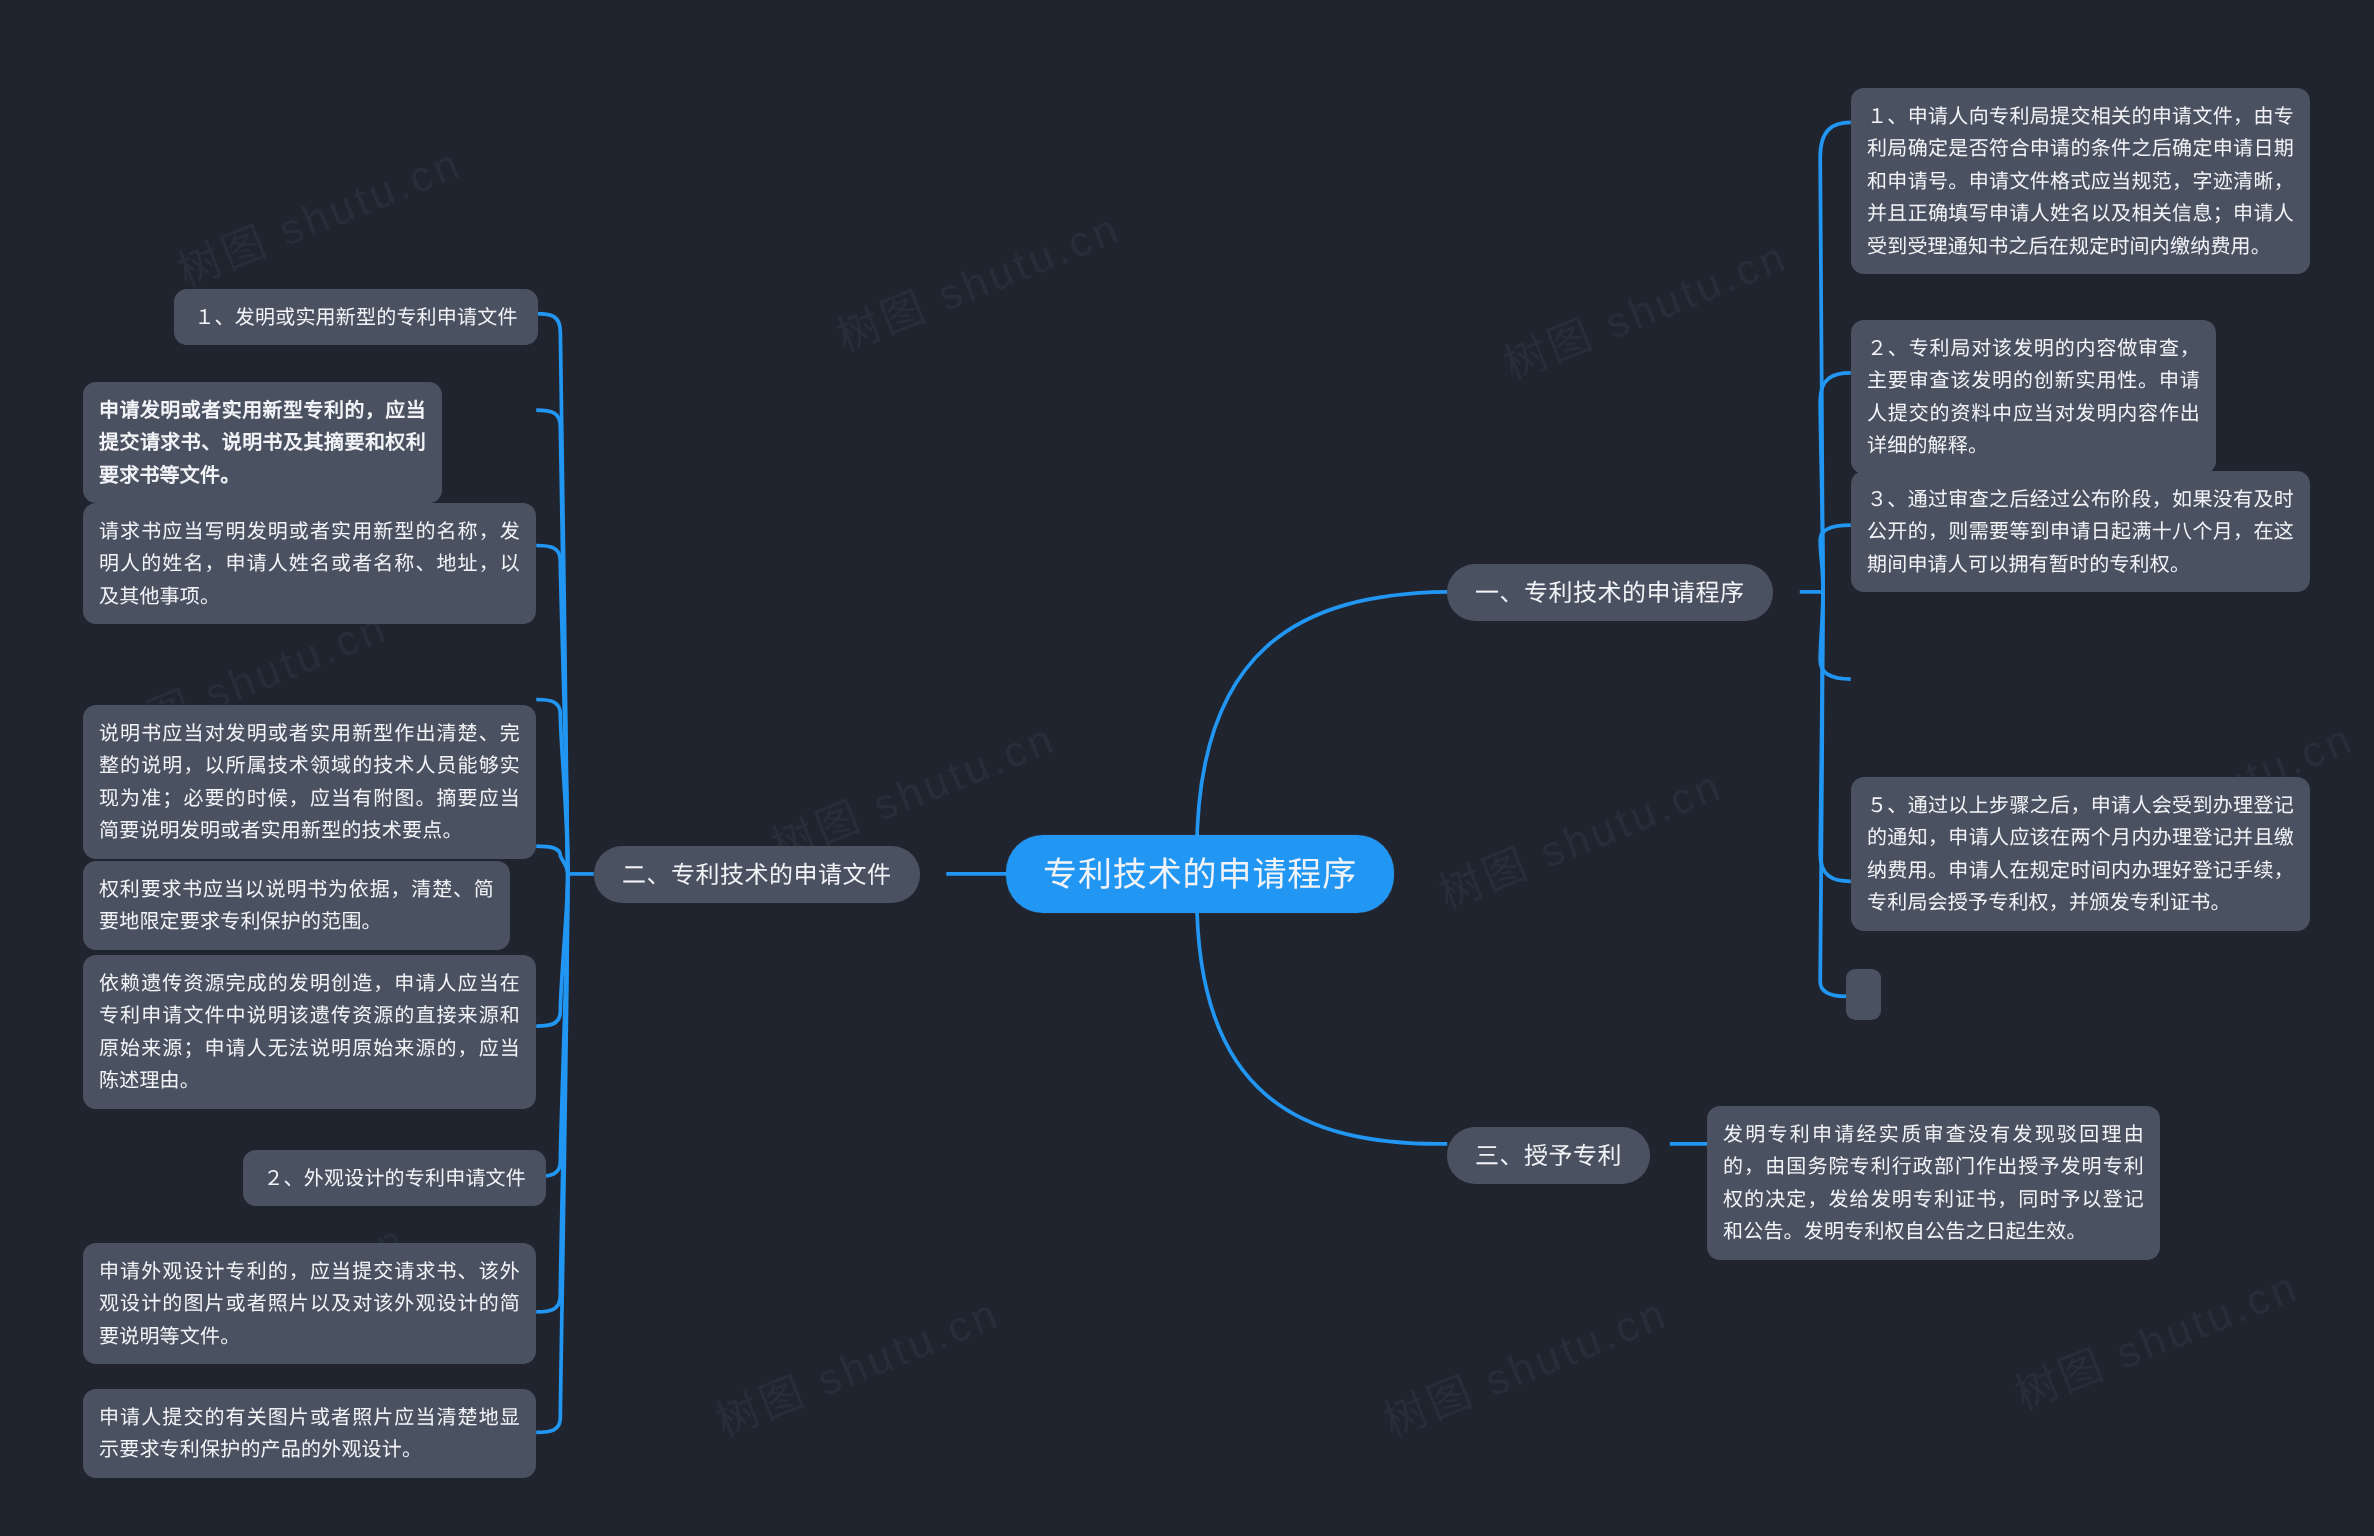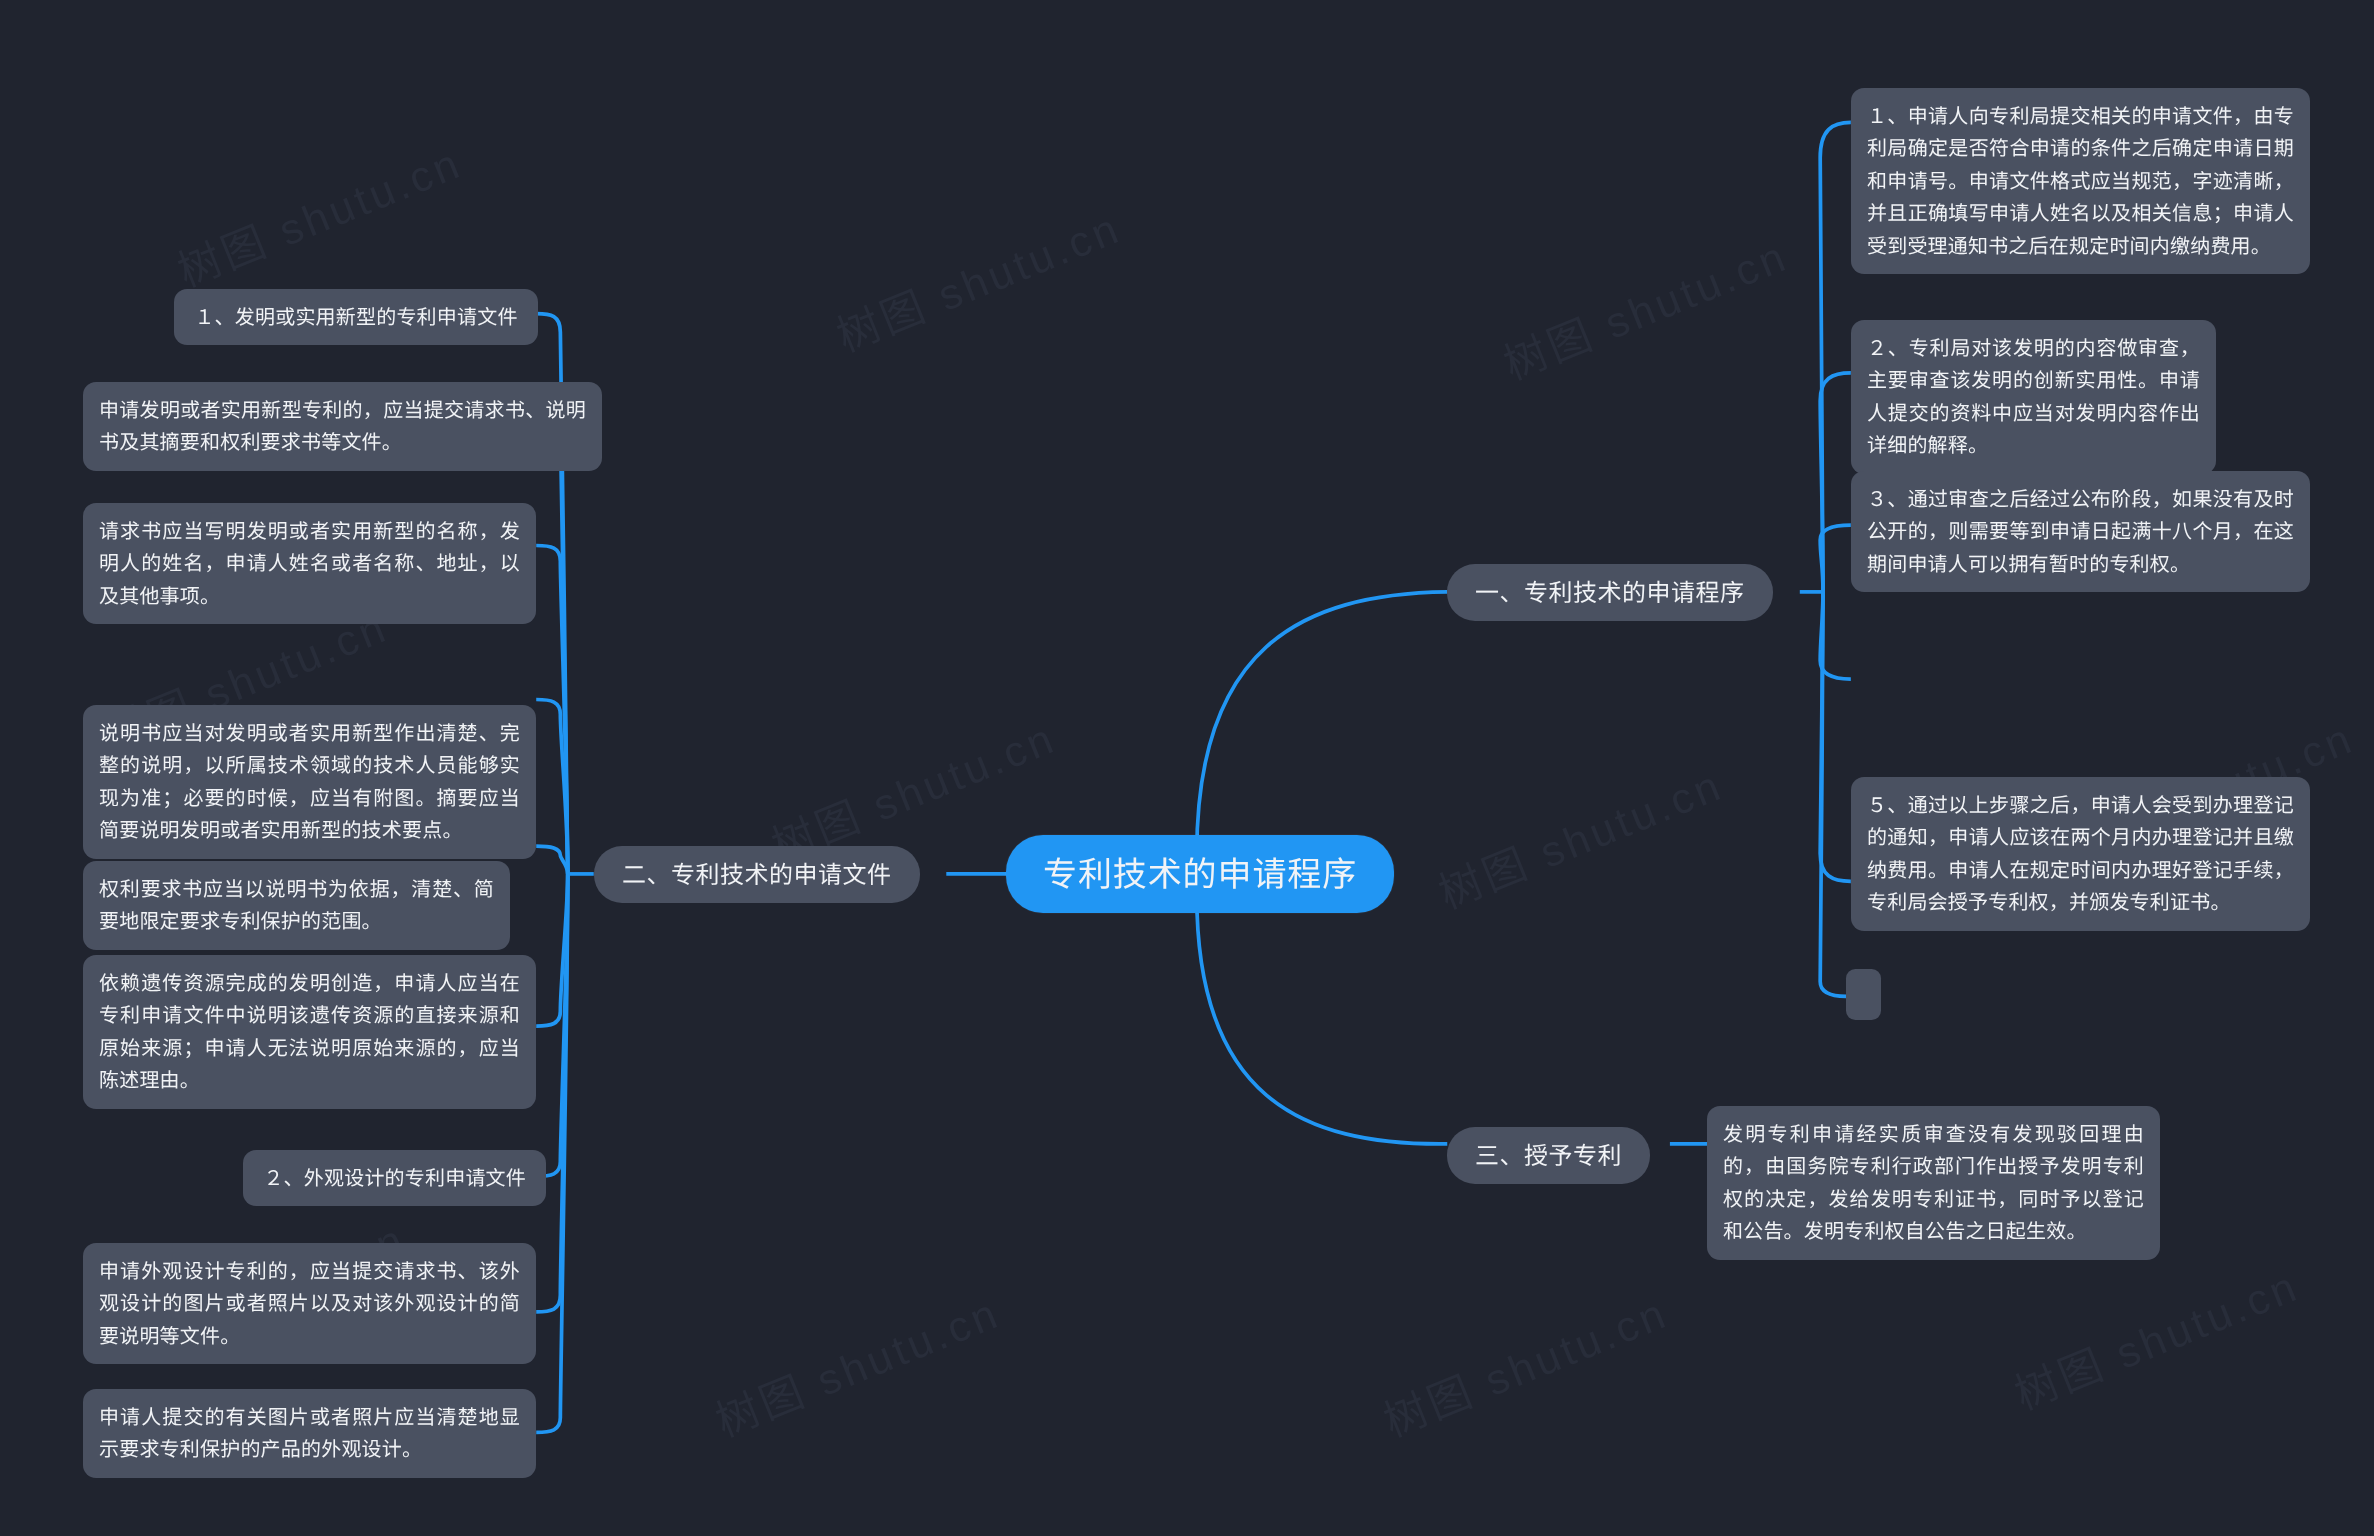--- a/index.html
+++ b/index.html
@@ -176,21 +176,21 @@
   </div>
 
   <div class="node branch-node" style="left:594px; top:846px;">
     <span>二、专利技术的申请文件</span>
   </div>
 
   <div class="node leaf-node leaf-title" style="left:174px; top:289px;">
     <span>１、发明或实用新型的专利申请文件</span>
   </div>
 
-  <div class="node leaf-node" style="left:83px; top:382px; width:519px;">
+  <div class="node leaf-node" style="left:83px; top:382px; width:359px;font-weight:bold;">
     <span>申请发明或者实用新型专利的，应当提交请求书、说明书及其摘要和权利要求书等文件。</span>
   </div>
 
   <div class="node leaf-node" style="left:83px; top:503px; width:453px;">
     <span>请求书应当写明发明或者实用新型的名称，发明人的姓名，申请人姓名或者名称、地址，以及其他事项。</span>
   </div>
 
   <div class="node leaf-node" style="left:83px; top:657px; width:453px;margin-top:48px;">
     <span>说明书应当对发明或者实用新型作出清楚、完整的说明，以所属技术领域的技术人员能够实现为准；必要的时候，应当有附图。摘要应当简要说明发明或者实用新型的技术要点。</span>
   </div>

